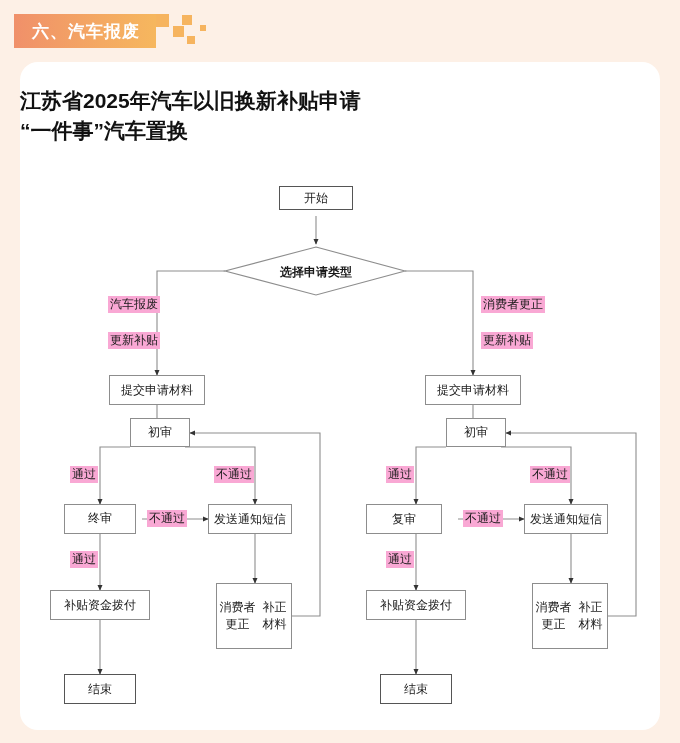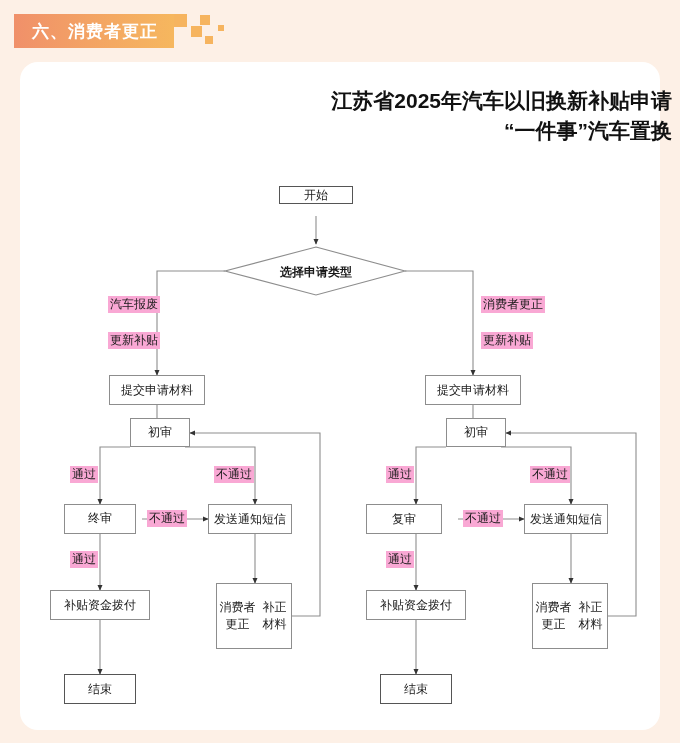--- a/index.html
+++ b/index.html
@@ -59,24 +59,24 @@
     top: 62px;
     width: 640px;
     height: 668px;
     background: #ffffff;
     border-radius: 18px;
   }
 
   
   #chart-title {
     position: absolute;
-    left: 12px;
+    left: 0;
     top: 24px;
     width: 640px;
-    text-align: right;
+    text-align: left;
     color: #111111;
     font-size: 21px;
     font-weight: bold;
     line-height: 30px;
   }
   #chart-title span { display: block; }
 
   
   #flow {
     position: absolute;
@@ -131,21 +131,21 @@
     background: #f9a8d4;
     padding: 0 2px;
     white-space: nowrap;
   }
 </style>
 </head>
 <body>
 
 <div id="section-header">
   <div id="badge">
-    <span>六、消费者更正</span>
+    <span>六、汽车报废</span>
   </div>
   <div id="badge-deco">
     <i class="sq1"></i>
     <i class="sq2"></i>
     <i class="sq3"></i>
     <i class="sq4"></i>
     <i class="sq5"></i>
   </div>
 </div>
 
@@ -189,21 +189,21 @@
         <path d="M 396 472 L 396 528"></path>
         <path d="M 396 558 L 396 612"></path>
         <path d="M 551 472 L 551 521"></path>
 
         <path d="M 588 554 L 616 554 L 616 371 L 486 371"></path>
       </g>
 
       <polygon points="296,185 385,209 296,233 205,209" fill="#ffffff" stroke="#8d8d8d" stroke-width="1.1"></polygon>
     </svg>
 
-    <div class="node strong" style="left:259px; top:124px; width:74px; height:18px;">开始</div>
+    <div class="node strong" style="left:259px; top:124px; width:74px; height:24px;">开始</div>
 
     <div class="diamond-label" style="left:236px; top:202px; width:120px;">
     </div>
     <div class="diamond-label" style="left:236px; top:202px; width:120px;font-weight:bold;">选择申请类型</div>
 
     <div class="edge-label" style="left:88px; top:234px;">汽车报废</div>
     <div class="edge-label" style="left:88px; top:270px;">更新补贴</div>
 
     <div class="edge-label" style="left:461px; top:234px;">消费者更正</div>
     <div class="edge-label" style="left:461px; top:270px;">更新补贴</div>

